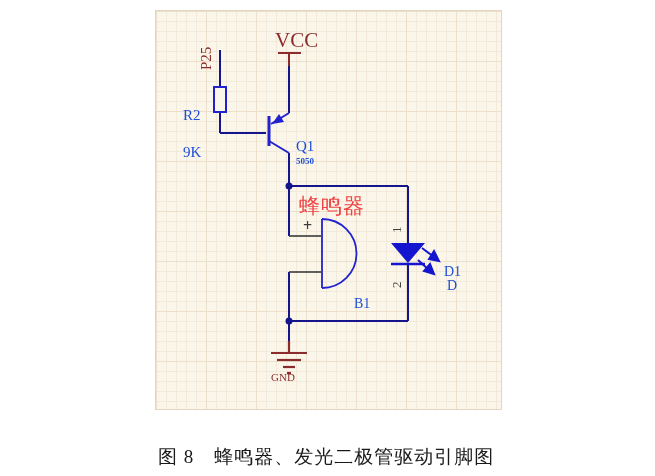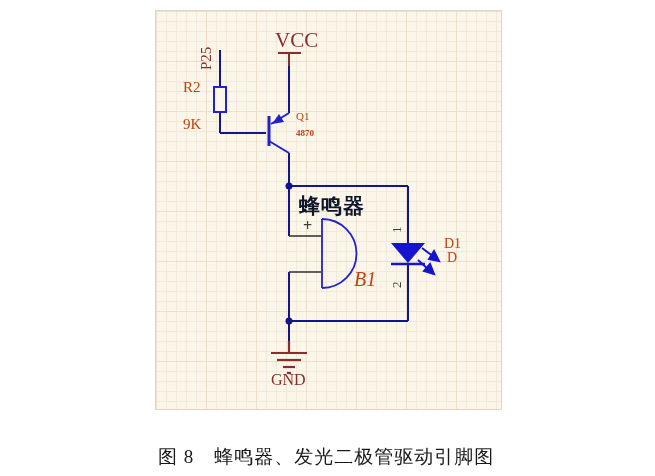--- a/index.html
+++ b/index.html
@@ -14,37 +14,37 @@
       linear-gradient(#ece0cd 1px, transparent 1px),
       linear-gradient(90deg, #ece0cd 1px, transparent 1px),
       linear-gradient(#f3e9da 1px, transparent 1px),
       linear-gradient(90deg, #f3e9da 1px, transparent 1px);
     background-size:50px 50px,50px 50px,10px 10px,10px 10px;
     border:1px solid #e3d6bf;
   }
   svg.wires{position:absolute;left:0;top:0;width:655px;height:476px;}
   .lbl{position:absolute;white-space:pre;line-height:1;}
   .red{color:#8b2b2b;}
-  .blu{color:#c2410c;}
+  .blu{color:#1d4ed8;margin-top:28px;}
   .dk{color:#3d3d3d;}
   .vcc{left:275px;top:30px;font-size:21px;}
   .p25{left:199px;top:70px;font-size:15px;transform:rotate(-90deg);transform-origin:left top;}
   .r2{left:183px;top:80px;font-size:15px;}
   .r2v{left:183px;top:117px;font-size:15px;}
-  .q1{left:296px;top:111px;font-size:11px;}
+  .q1{left:296px;top:111px;font-size:15px;}
   .q1m{left:296px;top:129px;font-size:9px;font-weight:bold;}
-  .buzcn{left:299px;top:195px;font-size:21px;font-weight:bold;color:#0f172a;
+  .buzcn{left:299px;top:195px;font-size:21px;font-weight:normal;color:#ef4444;
          font-family:"Liberation Sans", sans-serif;letter-spacing:1px;}
   .plus{left:303px;top:218px;font-size:16px;font-weight:bold;}
-  .b1{left:354px;top:269px;font-size:20px;font-style:italic;}
+  .b1{left:354px;top:269px;font-size:14px;}
   .pin1{left:390px;top:233px;font-size:13px;transform:rotate(-90deg);transform-origin:left top;}
   .pin2{left:390px;top:288px;font-size:13px;transform:rotate(-90deg);transform-origin:left top;}
   .d1{left:444px;top:237px;font-size:14px;}
   .dmod{left:447px;top:251px;font-size:14px;}
-  .gnd{left:271px;top:372px;font-size:16px;}
+  .gnd{left:271px;top:372px;font-size:11px;}
   .caption{left:158px;top:440px;font-size:19px;color:#1a1a1a;letter-spacing:1px;margin-top:7px;}
 </style>
 </head>
 <body>
 
 <div class="canvas"></div>
 
 <svg class="wires" viewBox="0 0 655 476">
 
   <g stroke="#8b2b2b" stroke-width="2" fill="none">
@@ -107,21 +107,21 @@
     <line x1="283" y1="367" x2="295" y2="367"></line>
     <line x1="287" y1="373" x2="291" y2="373"></line>
   </g>
 </svg>
 
 <div class="lbl red vcc">VCC</div>
 <div class="lbl red p25">P25</div>
 <div class="lbl blu r2">R2</div>
 <div class="lbl blu r2v">9K</div>
 <div class="lbl blu q1">Q1</div>
-<div class="lbl blu q1m">4870</div>
+<div class="lbl blu q1m">5050</div>
 <div class="lbl buzcn">蜂鸣器</div>
 <div class="lbl dk plus">+</div>
 <div class="lbl blu b1">B1</div>
 <div class="lbl dk pin1">1</div>
 <div class="lbl dk pin2">2</div>
 <div class="lbl blu d1">D1</div>
 <div class="lbl blu dmod">D</div>
 <div class="lbl red gnd">GND</div>
 <div class="lbl caption">图 8　蜂鸣器、发光二极管驱动引脚图</div>
 

